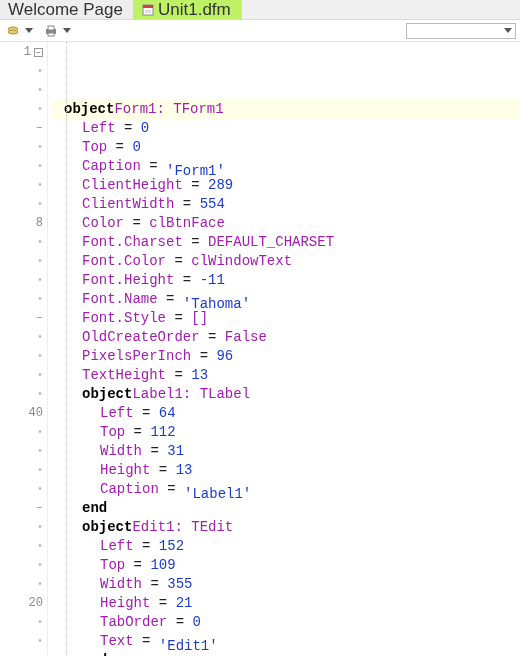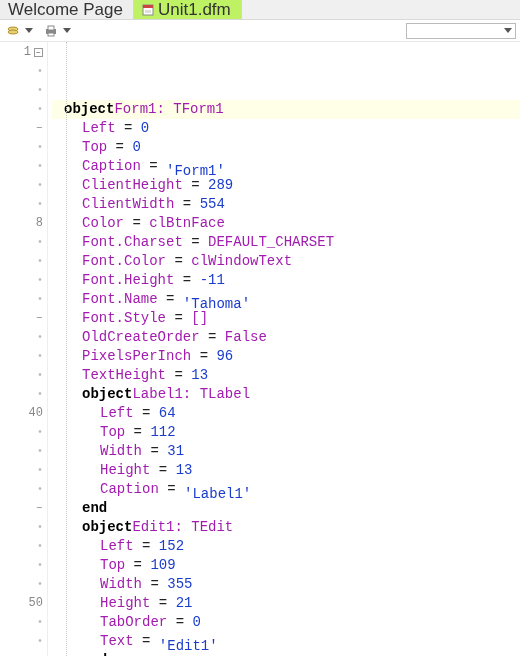--- a/index.html
+++ b/index.html
@@ -258,21 +258,21 @@
       <div class="grow">
         <span class="dot">•</span>
       </div>
       <div class="grow">
         <span class="dot">•</span>
       </div>
       <div class="grow">
         <span class="dot">•</span>
       </div>
       <div class="grow">
-        <span class="num">50</span>
+        <span class="num">20</span>
       </div>
       <div class="grow">
         <span class="dot">•</span>
       </div>
       <div class="grow">
         <span class="dot">•</span>
       </div>
     </div>
   <div class="code" id="code">
     <div class="guide" style="left:18px"></div>

